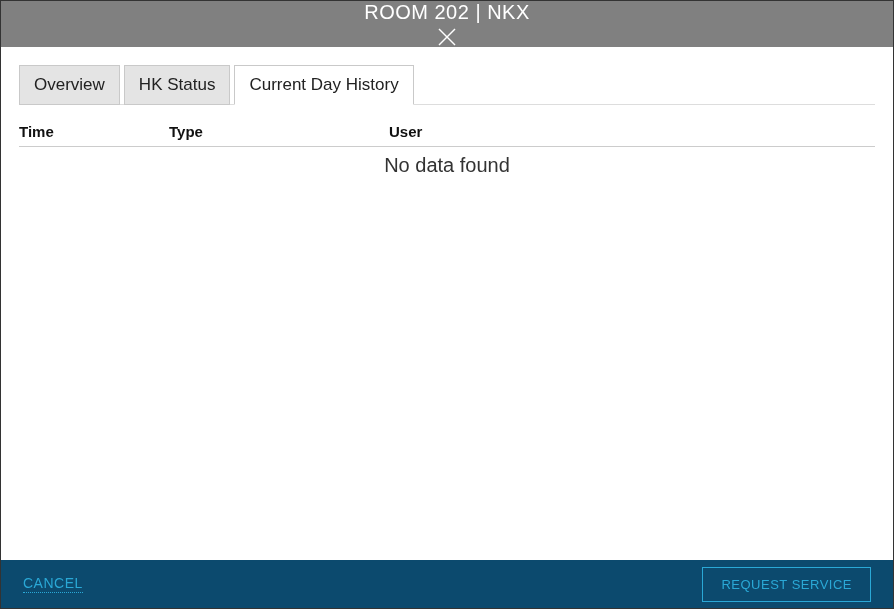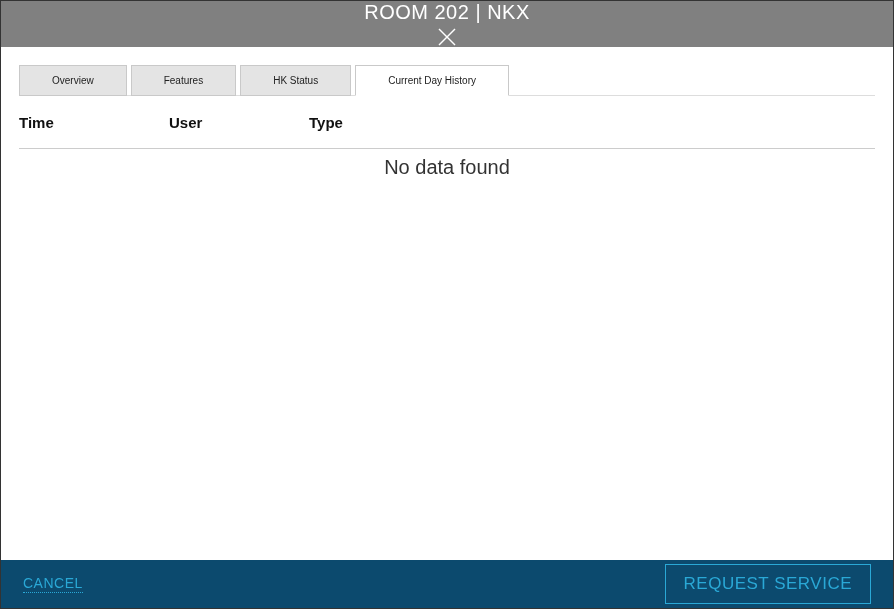--- a/index.html
+++ b/index.html
@@ -54,22 +54,22 @@
       padding: 18px 18px 0 18px;
       overflow: auto;
     }
     .tabs {
       display: flex;
       gap: 4px;
     }
     .tab {
       background: #e4e4e4;
       border: 1px solid #c9c9c9;
-      padding: 9px 32px;
-      font-size: 10px;
+      padding: 9px 14px;
+      font-size: 17px;
       color: #222;
       cursor: pointer;
       border-bottom: 1px solid #c9c9c9;
     }
     .tab.active {
       background: #fff;
       border-bottom: 1px solid #fff;
       position: relative;
       z-index: 2;
     }
@@ -77,21 +77,21 @@
       border-top: 1px solid #ddd;
       margin-top: -1px;
       padding-top: 18px;
     }
     .table {
       width: 100%;
     }
     .thead {
       display: flex;
       border-bottom: 1px solid #ccc;
-      padding-bottom: 17px;
+      padding-bottom: 6px;
     }
     .th {
       font-weight: 700;
       font-size: 15px;
       color: #111;
     }
     .th-time { width: 150px; }
     .th-user { width: 140px; }
     .th-type { width: 220px; }
     .th-event { flex: 1; }
@@ -114,21 +114,21 @@
       font-size: 14px;
       letter-spacing: 0.5px;
       border-bottom: 1px dotted #2aa8d6;
       padding-bottom: 1px;
       cursor: pointer;
     }
     .request-btn {
       border: 1px solid #2aa8d6;
       color: #2aa8d6;
       background: transparent;
-      font-size: 17px;
+      font-size: 13px;
       letter-spacing: 0.5px;
       padding: 9px 18px;
       cursor: pointer;
     }
   </style>
 </head>
 <body>
 
 <div class="modal">
   <div class="header">
@@ -137,31 +137,30 @@
       <svg width="18" height="18" viewBox="0 0 18 18">
         <line x1="1" y1="1" x2="17" y2="17"></line>
         <line x1="17" y1="1" x2="1" y2="17"></line>
       </svg>
     </div>
   </div>
 
   <div class="body">
     <div class="tabs">
       <div class="tab">Overview</div>
-      <div class="tab">Features</div>
       <div class="tab">HK Status</div>
       <div class="tab active">Current Day History</div>
     </div>
 
     <div class="tab-content">
       <div class="table">
         <div class="thead">
           <div class="th th-time">Time</div>
+          <div class="th th-type">Type</div>
           <div class="th th-user">User</div>
-          <div class="th th-type">Type</div>
         </div>
         <div class="no-data">No data found</div>
       </div>
     </div>
   </div>
 
   <div class="footer">
     <span class="cancel-link">CANCEL</span>
     <button class="request-btn">REQUEST SERVICE</button>
   </div>

